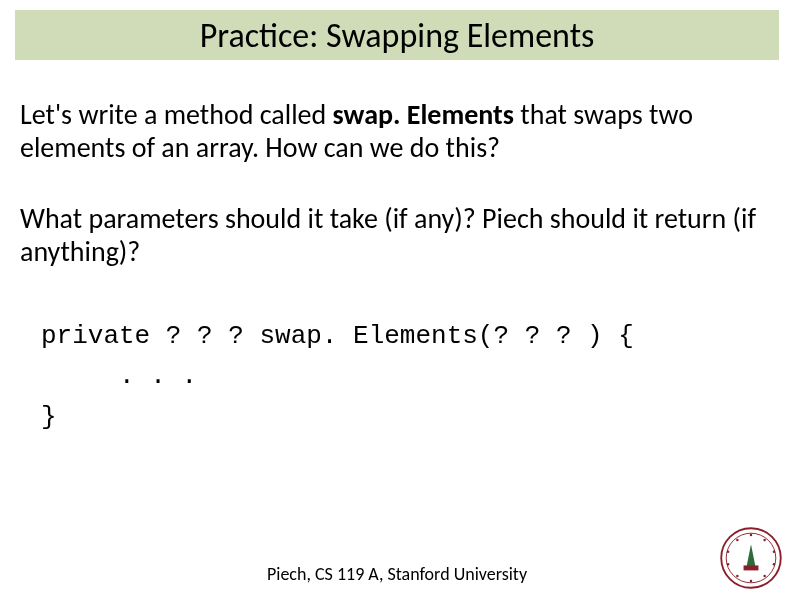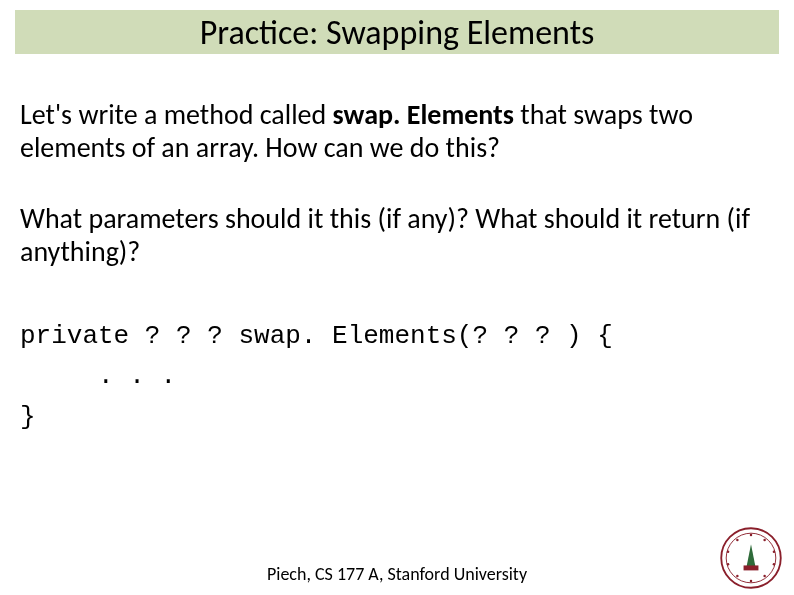--- a/index.html
+++ b/index.html
@@ -9,21 +9,21 @@
     background: #ffffff;
     font-family: Calibri, "Segoe UI", Arial, sans-serif;
     position: relative;
     overflow: hidden;
   }
   .title-bar {
     position: absolute;
     top: 10px;
     left: 15px;
     right: 15px;
-    height: 44px;
+    height: 50px;
     background: #d0dcb8;
     display: flex;
     align-items: center;
     justify-content: center;
   }
   .title-text {
     font-size: 34px;
     color: #000;
     font-weight: 400;
   }
@@ -40,20 +40,21 @@
     margin-bottom: 38px;
   }
   .bold { font-weight: 700; }
   .code-block {
     margin-top: 48px;
     font-family: Consolas, "Courier New", monospace;
     font-size: 26px;
     color: #000;
     line-height: 1.55;
     white-space: pre;
+    margin-left: 21px;
   }
   .footer {
     position: absolute;
     bottom: 10px;
     left: 0;
     right: 0;
     text-align: center;
     font-size: 18px;
     color: #000;
   }
@@ -69,28 +70,28 @@
 <body>
 
 <div class="title-bar">
   <div class="title-text">Practice: Swapping Elements</div>
 </div>
 
 <div class="body-area">
   <p class="para">
     <span>Let's write a method called </span><span class="bold">swap. Elements </span><span>that swaps two elements of an array.  How can we do this?</span>
   </p>
-  <p class="para">What parameters should it this (if any)?  What should it return (if anything)?</p>
+  <p class="para">What parameters should it take (if any)?  Piech should it return (if anything)?</p>
 
   <div class="code-block"><span>private ? ? ? swap. Elements(? ? ? ) {</span>
 <span>     . . .</span>
 <span>}</span></div>
 </div>
 
-<div class="footer">Piech, CS 177 A, Stanford University</div>
+<div class="footer">Piech, CS 119 A, Stanford University</div>
 
 <svg class="seal" viewBox="0 0 100 100">
   <circle cx="50" cy="50" r="48" fill="#fff" stroke="#8a1f2b" stroke-width="3"></circle>
   <circle cx="50" cy="50" r="40" fill="none" stroke="#8a1f2b" stroke-width="1.5"></circle>
   <g fill="#8a1f2b">
     <circle cx="50" cy="13" r="2"></circle>
       <circle cx="72" cy="21" r="2"></circle>
       <circle cx="87" cy="40" r="2"></circle>
     <circle cx="87" cy="60" r="2"></circle>
       <circle cx="72" cy="79" r="2"></circle>

